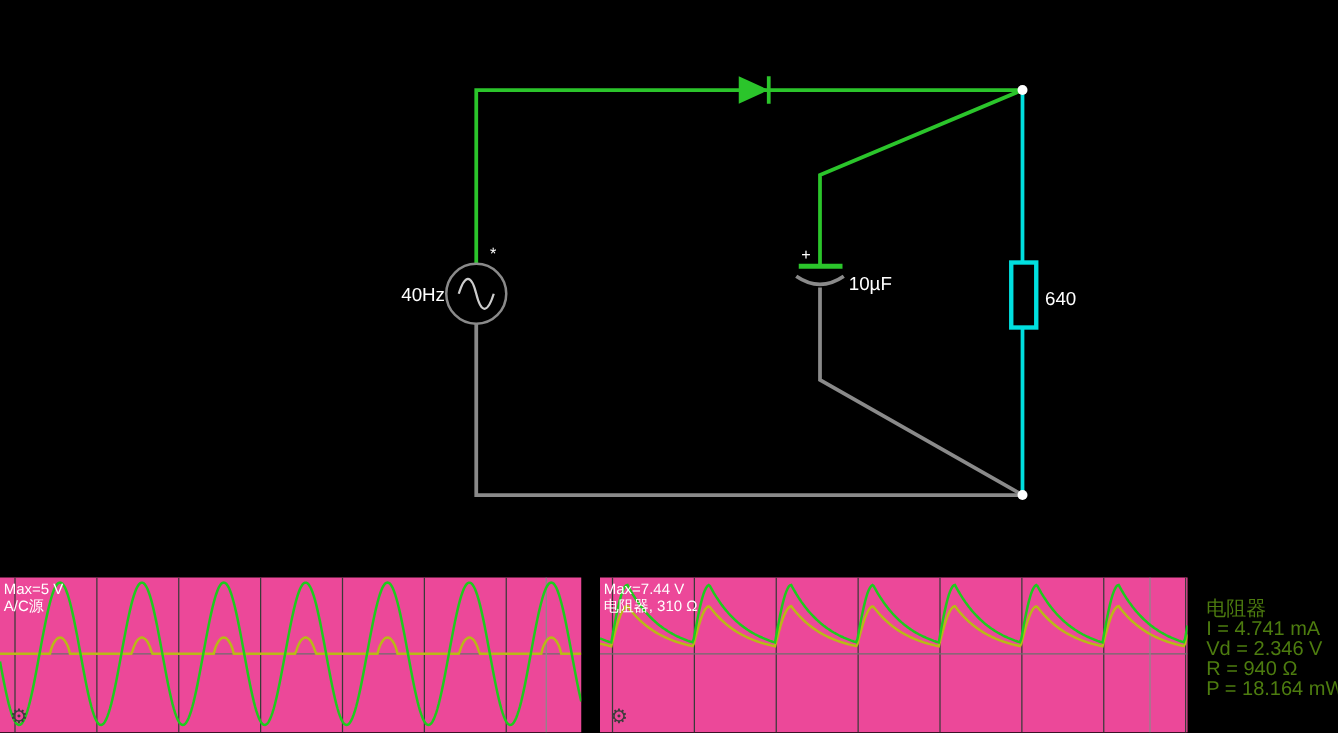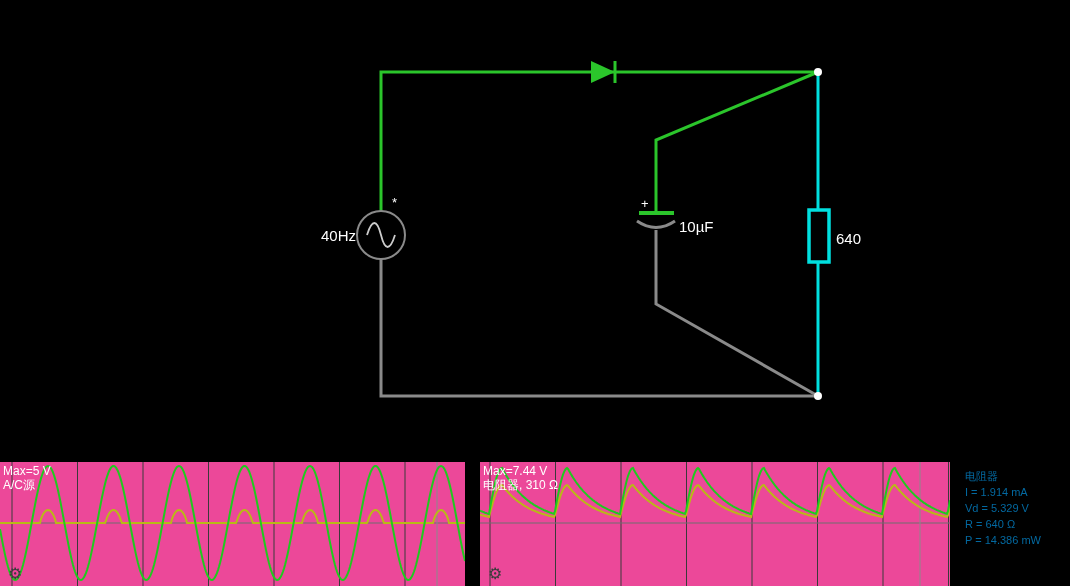--- a/index.html
+++ b/index.html
@@ -11,21 +11,21 @@
   .wire-cyan{stroke:#00e0e0}
   .lbl{fill:#ffffff;font-size:15px;font-family:"Liberation Sans",sans-serif}
   .lbl-small{fill:#ffffff;font-size:13px;font-family:"Liberation Sans",sans-serif}
   #scopes{position:absolute;top:462px;left:0;width:1070px;height:124px;background:#000}
   .scope{position:absolute;top:0;height:124px;background:#ec4899;cursor:pointer}
   #scope-left{left:0;width:465px}
   #scope-right{left:480px;width:470px}
   .scope-svg{position:absolute;top:0;left:0;display:block}
   .scope-labels{position:absolute;top:2px;left:3px;color:#fff;font-size:12px;line-height:14px;pointer-events:none}
   .gear{position:absolute;bottom:4px;left:8px;color:#3c3c3c;font-size:16px;line-height:16px;cursor:pointer}
-  #info-panel{position:absolute;top:468px;left:965px;width:105px;color:#0369a1;font-size:11px;line-height:16px}
+  #info-panel{position:absolute;top:480px;left:965px;width:105px;color:#4d7c0f;font-size:16px;line-height:16px}
   #info-panel div{white-space:nowrap}
 </style>
 </head>
 <body>
 
 <div id="app">
 
   <svg id="circuit" width="1070" height="462">
 
     <polyline class="wire wire-green" points="381,211 381,72 818,72"></polyline>
@@ -109,19 +109,19 @@
         <div>Max=7.44 V</div>
         <div>电阻器, 310 Ω</div>
       </div>
       <div class="gear">⚙</div>
     </div>
 
   </div>
 
   <div id="info-panel">
     <div>电阻器</div>
-    <div>I = 1.914 mA</div>
-    <div>Vd = 5.329 V</div>
-    <div>R = 640 Ω</div>
-    <div>P = 14.386 mW</div>
+    <div>I = 4.741 mA</div>
+    <div>Vd = 2.346 V</div>
+    <div>R = 940 Ω</div>
+    <div>P = 18.164 mW</div>
   </div>
 
 </div>
 
 </body></html>

